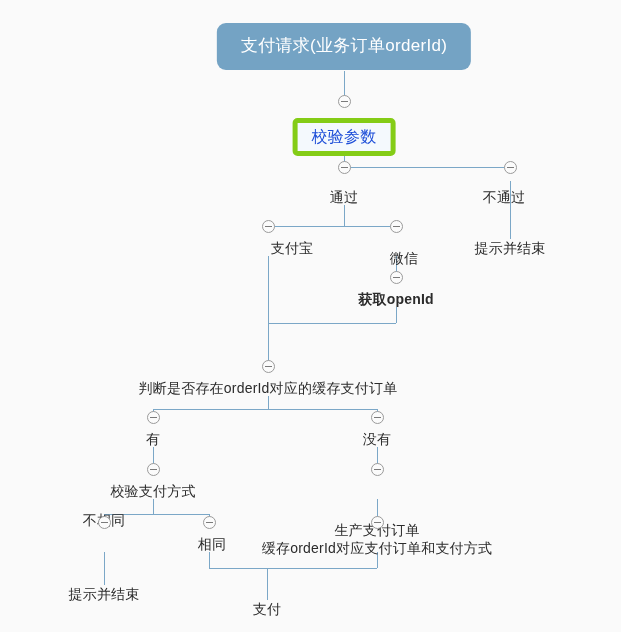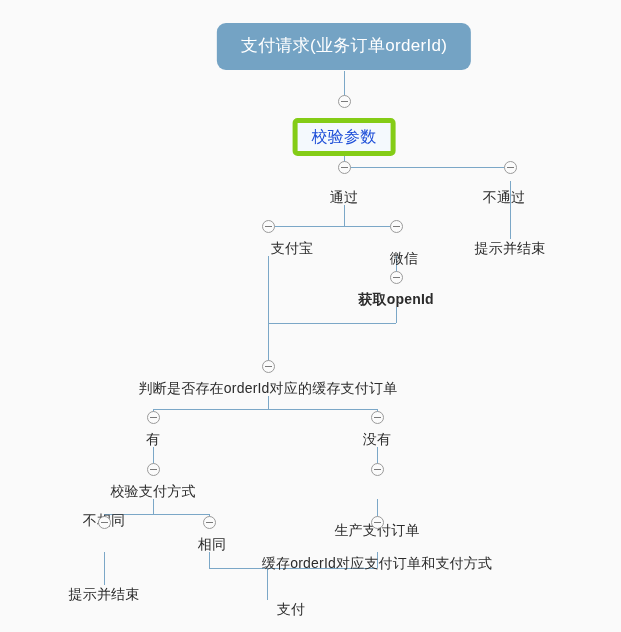--- a/index.html
+++ b/index.html
@@ -143,19 +143,19 @@
       <div class="node plain" style="left: 377px; top: 430px;"><span class="node-label">没有</span></div>
       <div class="toggle" style="position: absolute; left: 370.5px; top: 410.5px; transform: none;"></div>
       <div class="node plain" style="left: 153px; top: 482px;"><span class="node-label">校验支付方式</span></div>
       <div class="toggle" style="position: absolute; left: 146.5px; top: 462.5px; transform: none;"></div>
       <div class="node plain" style="left: 377px; top: 482px; margin-top: 39px;"><span class="node-label">生产支付订单</span></div>
       <div class="toggle" style="position: absolute; left: 370.5px; top: 462.5px; transform: none;"></div>
       <div class="node plain" style="left: 104px; top: 511px;"><span class="node-label">不相同</span></div>
       <div class="toggle" style="position: absolute; left: 97.5px; top: 515.5px; transform: none;"></div>
       <div class="node plain" style="left: 212px; top: 535px;"><span class="node-label">相同</span></div>
       <div class="toggle" style="position: absolute; left: 202.5px; top: 515.5px; transform: none;"></div>
-      <div class="node plain" style="left: 377px; top: 554px;"><span class="node-label">缓存orderId对应支付订单和支付方式</span></div>
+      <div class="node plain" style="left: 377px; top: 539px;"><span class="node-label">缓存orderId对应支付订单和支付方式</span></div>
       <div class="toggle" style="position: absolute; left: 370.5px; top: 515.5px; transform: none;"></div>
       <div class="node plain" style="left: 104px; top: 585px;"><span class="node-label">提示并结束</span></div>
-      <div class="node plain" style="left: 267px; top: 600px; margin-left: 24px;"><span class="node-label">支付</span></div>
+      <div class="node plain" style="left: 267px; top: 600px;"><span class="node-label">支付</span></div>
     </div>
 
 </div>
 
 </body></html>

